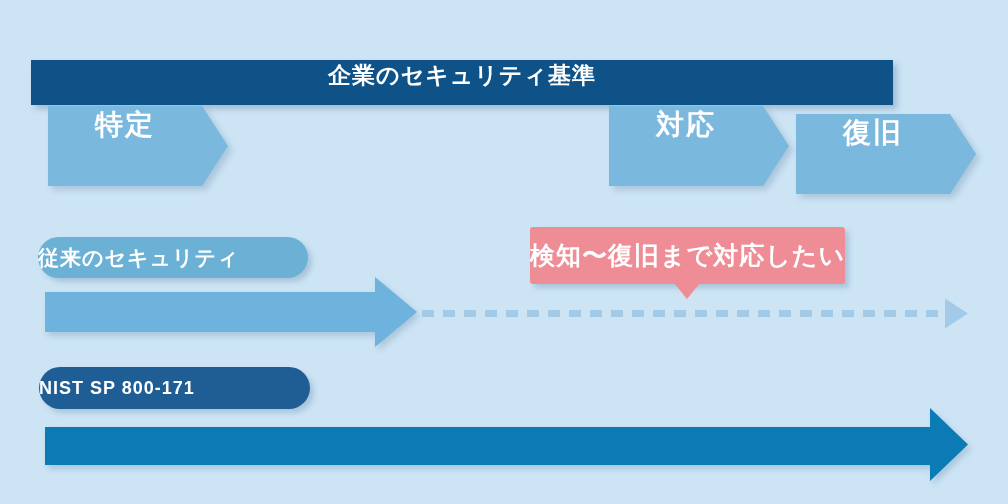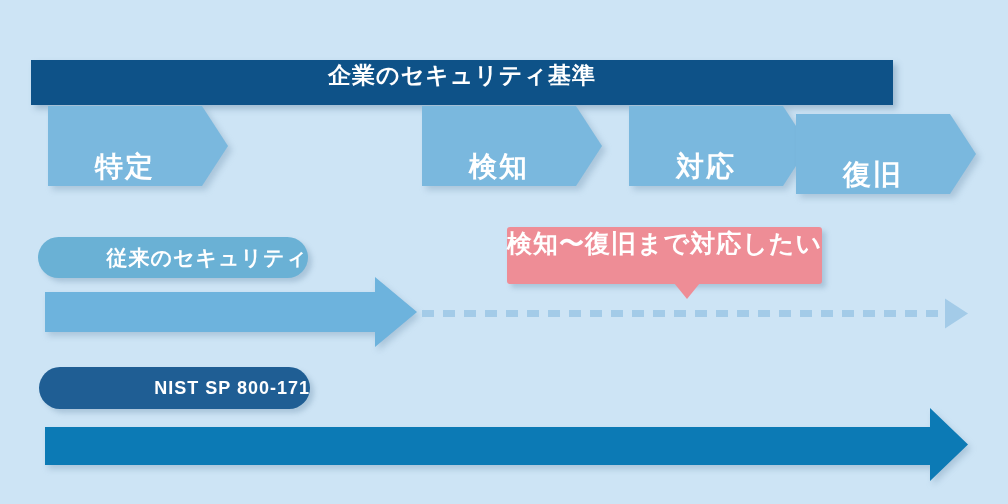--- a/index.html
+++ b/index.html
@@ -33,39 +33,39 @@
   .chevron-wrap {
     position: absolute;
     top: 106px;
     width: 180px; height: 80px;
     filter: drop-shadow(4px 4px 3px rgba(107, 139, 168, 0.35));
   }
   .chevron {
     width: 100%; height: 100%;
     background: #7ab8de;
     clip-path: polygon(0 0, calc(100% - 26px) 0, 100% 50%, calc(100% - 26px) 100%, 0 100%);
-    display: flex; align-items: flex-end; justify-content: center;
+    display: flex; align-items: flex-start; justify-content: center;
     padding-right: 26px;
     box-sizing: border-box;
   }
   .chevron span {
     color: #ffffff;
     font-size: 28px;
     letter-spacing: 2px;
   }
   .c0 { left: 48px; }
   .c1 { left: 235px; }
   .c2 { left: 422px; }
-  .c3 { left: 609px; margin-left: 20px; }
+  .c3 { left: 609px; }
   .c4 { left: 796px; margin-top: 8px; }
   
   .pill {
     position: absolute;
     border-radius: 21px;
-    display: flex; align-items: center; justify-content: flex-end;
+    display: flex; align-items: center; justify-content: flex-start;
     box-shadow: 4px 4px 5px rgba(107, 139, 168, 0.35);
   }
   .pill span { color: #ffffff; }
   .trad-pill {
     left: 38px; top: 237px;
     width: 270px; height: 41px;
     background: #6ab1d5;
   }
   .trad-pill span { font-size: 21px; letter-spacing: 1px; }
   .nist-pill {
@@ -75,25 +75,25 @@
   }
   .nist-pill span { font-size: 18px; letter-spacing: 1px; }
   
   .arrow-svg { position: absolute; filter: drop-shadow(3px 4px 3px rgba(107, 139, 168, 0.35)); }
   .solid-arrow { left: 45px; top: 277px; }
   .dashed-arrow { left: 422px; top: 298px; filter: none; }
   .nist-arrow { left: 45px; top: 408px; }
   
   .callout {
     position: absolute;
-    left: 507px; top: 227px;
+    left: 530px; top: 227px;
     width: 315px; height: 57px;
     background: #ee8d96;
     border-radius: 3px;
-    display: flex; align-items: flex-start; justify-content: center;
+    display: flex; align-items: center; justify-content: center;
     box-shadow: 4px 4px 5px rgba(107, 139, 168, 0.35);
   }
   .callout span { color: #ffffff; font-size: 25px; letter-spacing: 1px; }
   .callout-tail {
     position: absolute;
     left: 674px; top: 283px;
     width: 0; height: 0;
     border-left: 13px solid transparent;
     border-right: 13px solid transparent;
     border-top: 16px solid #ee8d96;
@@ -104,25 +104,20 @@
 
 <div class="canvas">
 
   <div class="title-bar">
     <span>企業のセキュリティ基準</span>
   </div>
 
   <div class="chevron-wrap c0">
     <div class="chevron">
       <span>特定</span>
-    </div>
-  </div>
-  <div class="chevron-wrap c2">
-    <div class="chevron">
-      <span>検知</span>
     </div>
   </div>
   <div class="chevron-wrap c3">
     <div class="chevron">
       <span>対応</span>
     </div>
   </div>
   <div class="chevron-wrap c4">
     <div class="chevron">
       <span>復旧</span>

